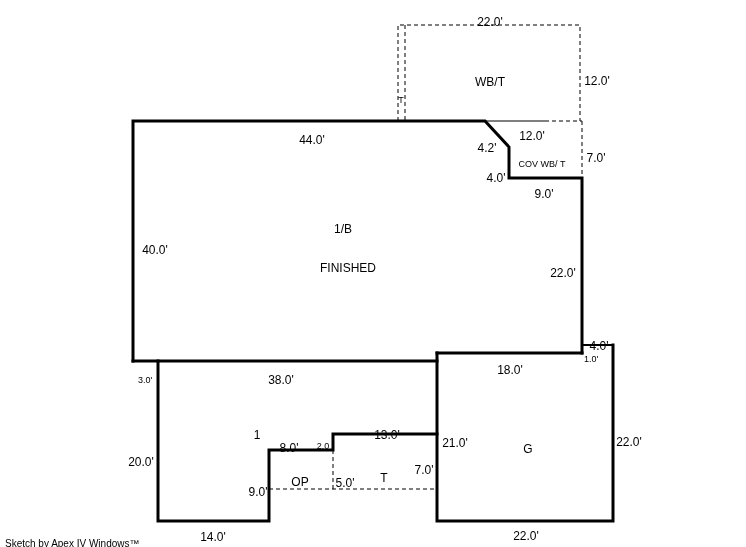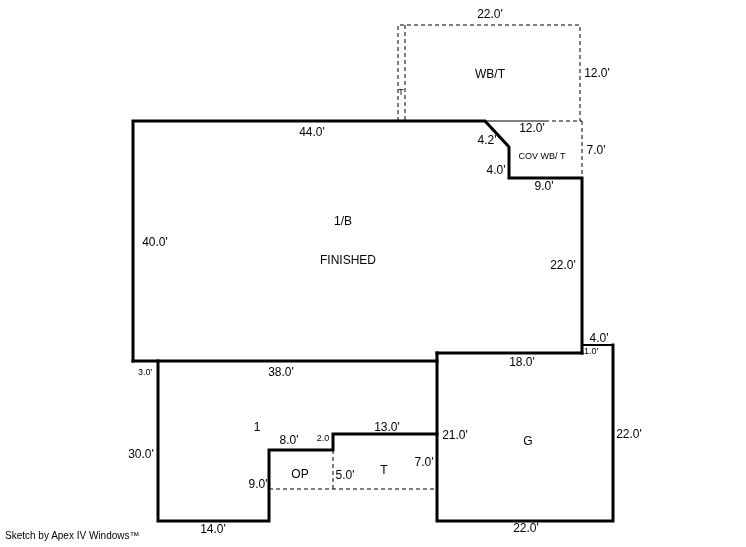--- a/index.html
+++ b/index.html
@@ -12,20 +12,21 @@
     overflow:hidden;
   }
   #plan-svg{position:absolute;left:0;top:0;}
   .lbl{
     position:absolute;
     font-size:12px;
     line-height:1;
     white-space:nowrap;
     transform:translate(-50%,-50%);
     color:#000;
+    margin-top:8px;
   }
   .sm{font-size:9px;}
   .footer{
     position:absolute;
     left:5px;top:531px;
     font-size:10px;
     transform:none;
     white-space:nowrap;
   }
 </style>
@@ -77,28 +78,28 @@
   <div class="lbl" style="left:312px;top:132px">44.0'</div>
   <div class="lbl" style="left:343px;top:221px">1/B</div>
   <div class="lbl" style="left:155px;top:242px">40.0'</div>
   <div class="lbl" style="left:348px;top:260px">FINISHED</div>
   <div class="lbl" style="left:563px;top:265px">22.0'</div>
   <div class="lbl sm" style="left:145px;top:372px">3.0'</div>
   <div class="lbl" style="left:281px;top:372px">38.0'</div>
 
   <div class="lbl" style="left:599px;top:338px">4.0'</div>
   <div class="lbl sm" style="left:591px;top:351px">1.0'</div>
-  <div class="lbl" style="left:522px;top:362px">18.0'</div>
+  <div class="lbl" style="left:510px;top:362px">18.0'</div>
   <div class="lbl" style="left:455px;top:435px">21.0'</div>
   <div class="lbl" style="left:528px;top:441px">G</div>
   <div class="lbl" style="left:629px;top:434px">22.0'</div>
   <div class="lbl" style="left:526px;top:528px">22.0'</div>
 
   <div class="lbl" style="left:257px;top:427px">1</div>
-  <div class="lbl" style="left:141px;top:454px">30.0'</div>
+  <div class="lbl" style="left:141px;top:454px">20.0'</div>
   <div class="lbl" style="left:213px;top:529px">14.0'</div>
 
   <div class="lbl" style="left:289px;top:440px">8.0'</div>
   <div class="lbl sm" style="left:323px;top:438px">2.0</div>
   <div class="lbl" style="left:300px;top:474px">OP</div>
   <div class="lbl" style="left:345px;top:475px">5.0'</div>
   <div class="lbl" style="left:258px;top:484px">9.0'</div>
 
   <div class="lbl" style="left:387px;top:427px">13.0'</div>
   <div class="lbl" style="left:424px;top:462px">7.0'</div>

